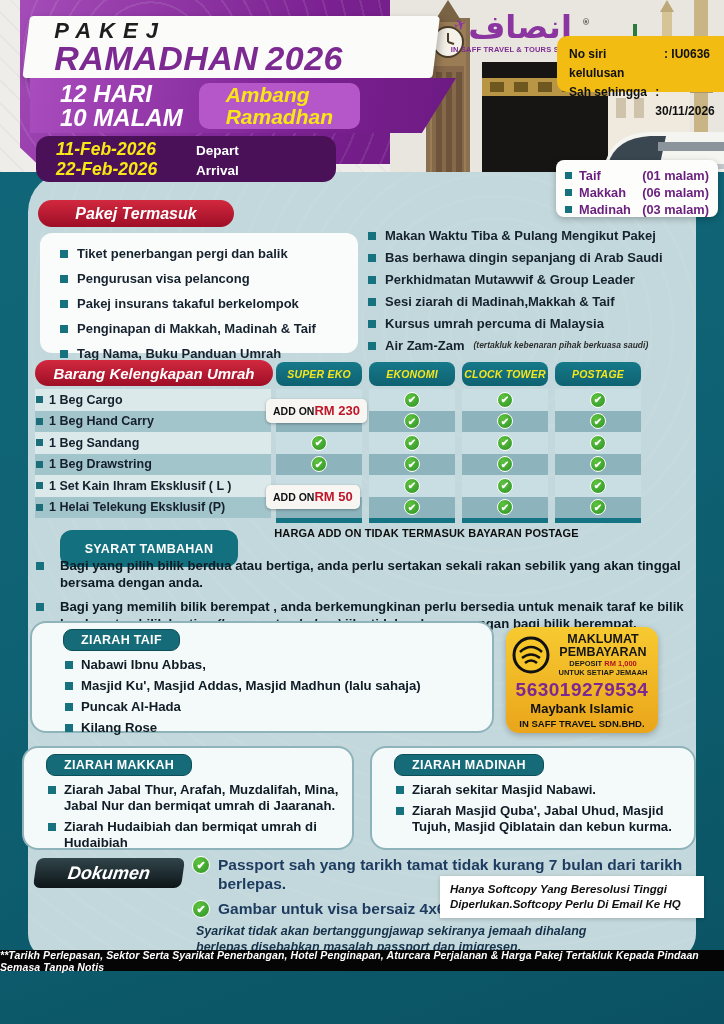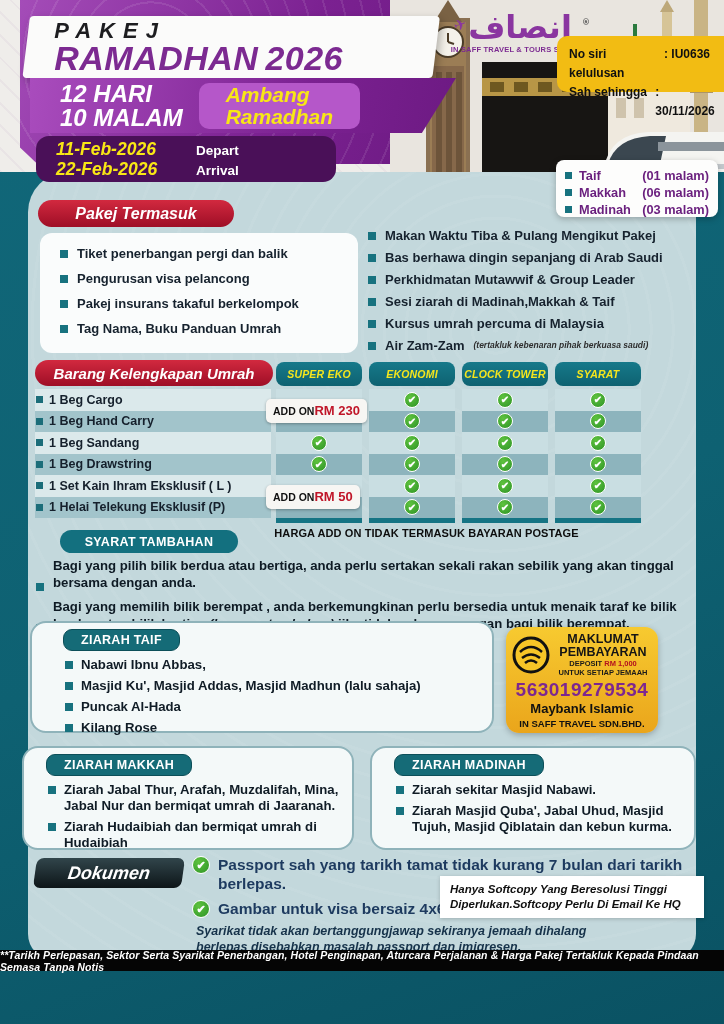--- a/index.html
+++ b/index.html
@@ -101,25 +101,25 @@
     height:24px;display:flex;align-items:center;gap:0;padding:0 7px;z-index:2;white-space:nowrap;}
   .ka-l{font-size:10.5px;font-weight:800;color:#101010;}
   .ka-v{font-size:13px;font-weight:800;color:#c01528;}
   .chk{width:16px;height:16px;border-radius:50%;border:1.5px solid #fff;
     background:radial-gradient(circle at 35% 30%,#5ec23e,#2e9427);color:#fff;font-size:10px;font-weight:bold;
     display:flex;align-items:center;justify-content:center;box-sizing:border-box;}
   .k-footnote{position:absolute;left:170px;top:167px;width:443px;text-align:center;
     font-size:11px;font-weight:800;color:#0d0d0d;letter-spacing:.1px;}
 
   
-  .teal-pill{position:absolute;left:60px;top:530px;width:178px;height:23px;background:#13707f;border-radius:12px;
+  .teal-pill{position:absolute;left:60px;top:530px;width:178px;height:37px;background:#13707f;border-radius:12px;
     color:#fff;font-weight:800;font-size:12.5px;display:flex;align-items:center;justify-content:center;z-index:3;letter-spacing:.3px;}
   .syarat-list{position:absolute;left:36px;top:558px;width:652px;z-index:3;list-style:none;margin:0;padding:0;
     display:flex;flex-direction:column;gap:8px;}
-  .syarat-item{display:flex;gap:9px;font-size:13.2px;font-weight:600;color:#0e1a24;line-height:16.5px;align-items:flex-end;}
+  .syarat-item{display:flex;gap:16px;font-size:13.2px;font-weight:600;color:#0e1a24;line-height:16.5px;}
   .syarat-item b{font-weight:800;}
 
   
   .zbox{position:absolute;background:#f4f9f9;border:2px solid #8fb3ba;border-radius:16px;box-sizing:border-box;z-index:3;}
   .zpill{display:inline-block;background:#156b77;border:1.5px solid #0c4f59;border-radius:9px;color:#fff;
     font-weight:800;font-size:12.5px;padding:3px 17px;margin:6px 0 4px 22px;letter-spacing:.3px;}
   .zlist{list-style:none;margin:0;padding:2px 0 0 24px;display:flex;flex-direction:column;gap:5px;}
   .zitem{display:flex;gap:8px;font-size:13.2px;font-weight:800;color:#101c26;line-height:16px;}
   .taif-box{left:30px;top:621px;width:464px;height:112px;padding-left:9px;}
   .makkah-box{left:22px;top:746px;width:332px;height:104px;}
@@ -298,20 +298,24 @@
         <li class="inc-item">
           <span class="sq"></span>
           <span>Pengurusan visa pelancong</span>
         </li>
 
         <li class="inc-item">
           <span class="sq"></span>
           <span>Pakej insurans takaful berkelompok</span>
         </li>
 
+        <li class="inc-item">
+          <span class="sq"></span>
+          <span>Penginapan di Makkah, Madinah &amp; Taif</span>
+        </li>
 
         <li class="inc-item">
           <span class="sq"></span>
           <span>Tag Nama, Buku Panduan Umrah</span>
         </li>
       </ul>
   </div>
   <div class="right-list">
     <ul class="inc-list">
 
@@ -352,21 +356,21 @@
         </li>
       </ul>
   </div>
 
   <div id="ktable">
     <div class="k-title">Barang Kelengkapan Umrah</div>
     <div class="k-footnote">HARGA ADD ON TIDAK TERMASUK BAYARAN POSTAGE</div>
   <div class="k-head" style="left: 241px; top: 2px; width: 86px;">SUPER EKO</div>
       <div class="k-head" style="left: 334px; top: 2px; width: 86px;">EKONOMI</div>
       <div class="k-head" style="left: 427px; top: 2px; width: 86px;">CLOCK TOWER</div>
-      <div class="k-head" style="left: 520px; top: 2px; width: 86px;">SYARAT</div>
+      <div class="k-head" style="left: 520px; top: 2px; width: 86px;">POSTAGE</div>
       <div class="k-label lt" style="top: 29px; left: 0px; width: 236px; height: 21.5px;">1 Beg Cargo</div>
       <div class="k-cell clt" style="top: 29px; left: 241px; width: 86px; height: 21.5px;"></div>
       <div class="k-cell clt" style="top: 29px; left: 334px; width: 86px; height: 21.5px;">
         <span class="chk">✔</span>
       </div>
       <div class="k-cell clt" style="top: 29px; left: 427px; width: 86px; height: 21.5px;">
         <span class="chk">✔</span>
       </div>
       <div class="k-cell clt" style="top: 29px; left: 520px; width: 86px; height: 21.5px;">
         <span class="chk">✔</span>

